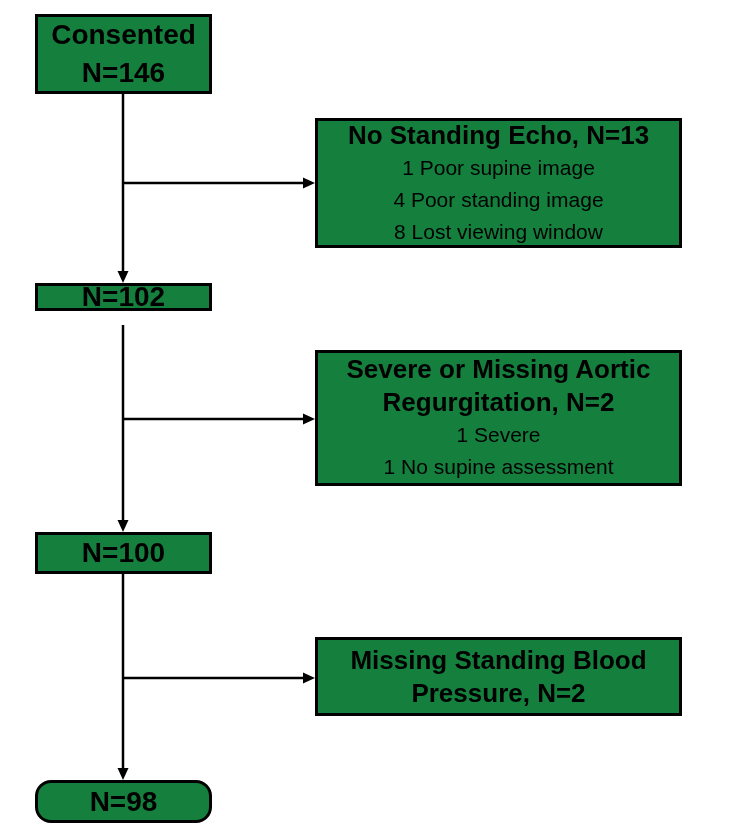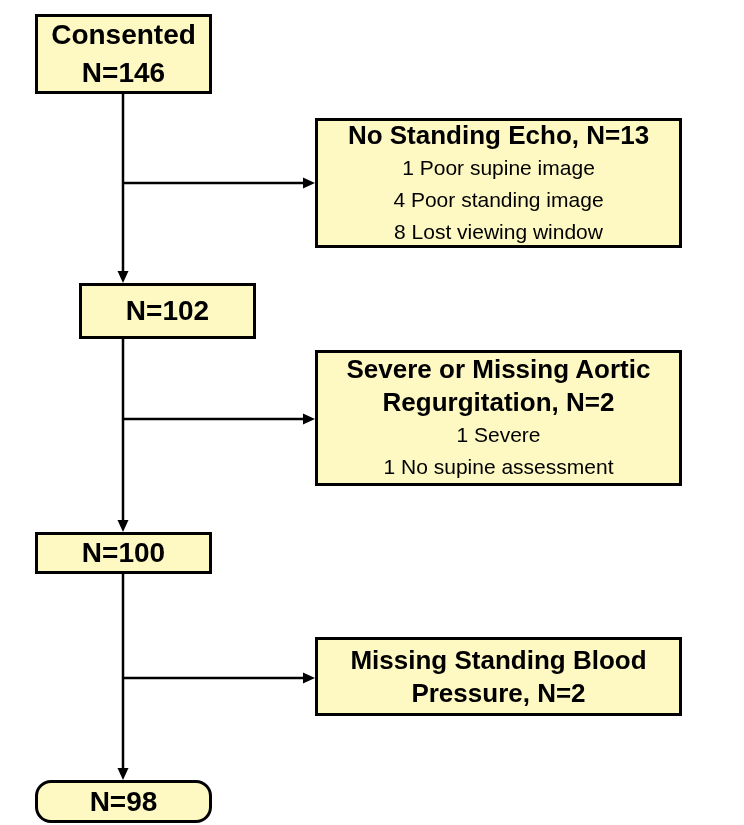--- a/index.html
+++ b/index.html
@@ -20,36 +20,36 @@
     position: absolute;
     top: 0;
     left: 0;
     width: 744px;
     height: 825px;
   }
   .box {
     position: absolute;
     box-sizing: border-box;
     border: 3px solid #000000;
-    background: #fef9c3;
+    background: #15803d;
     display: flex;
     flex-direction: column;
     align-items: center;
     justify-content: center;
     text-align: center;
   }
   .main-box {
     left: 35px;
     width: 177px;
     font-weight: 700;
     font-size: 28px;
     line-height: 38px;
   }
   .box-consented { top: 14px;  height: 80px; }
-  .box-n102      { top: 283px; height: 56px; margin-left: 44px; }
+  .box-n102      { top: 283px; height: 28px; }
   .box-n100      { top: 532px; height: 42px; }
   .box-n98       { top: 780px; height: 43px; border-radius: 16px; }
   .side-box {
     left: 315px;
     width: 367px;
     padding: 14px 8px;
   }
   .side-box-1 { top: 118px; height: 130px; }
   .side-box-2 { top: 350px; height: 136px; }
   .side-box-3 { top: 637px; height: 79px;  }

